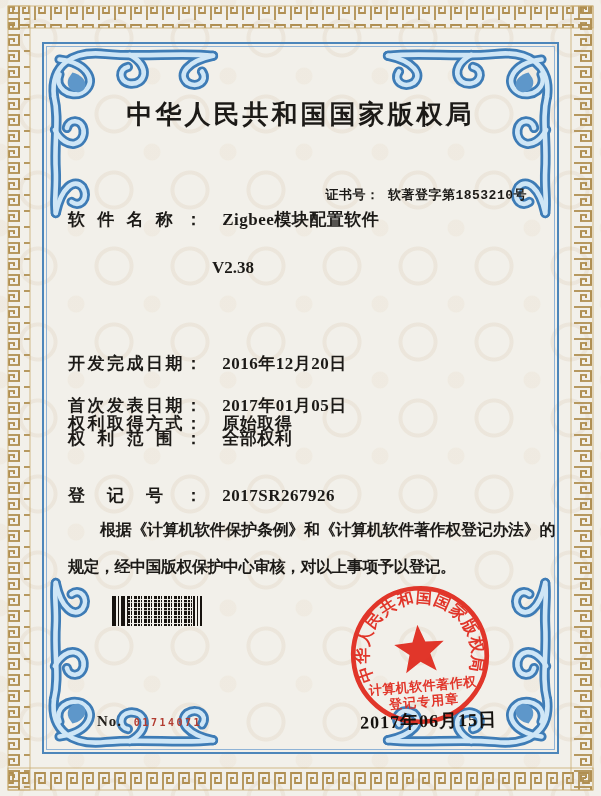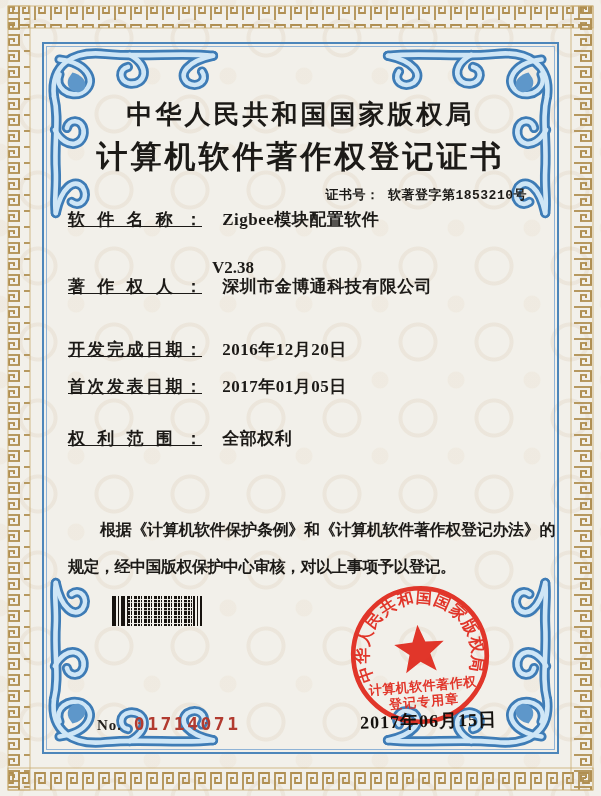--- a/index.html
+++ b/index.html
@@ -39,21 +39,21 @@
   }
   .cert-title{
     position:absolute;top:136px;left:0;right:0;text-align:center;
     font-size:31px;font-weight:bold;letter-spacing:3px;white-space:nowrap;
   }
   .certno{
     position:absolute;top:186px;right:74px;font-size:13px;font-weight:bold;
     letter-spacing:.5px;white-space:nowrap;font-family:Liberation Mono, monospace;
   }
   .field-row{position:absolute;left:68px;right:50px;font-size:17px;font-weight:bold;white-space:nowrap;}
-  .field-label{display:inline-block;width:134px;text-align:justify;text-align-last:justify;text-decoration:underline;}
+  .field-label{display:inline-block;width:134px;text-align:justify;text-align-last:justify;}
   .field-value{margin-left:16px;letter-spacing:.5px;}
   .value-line2{position:absolute;left:212px;top:234px;font-size:17px;font-weight:bold;margin-top:24px;}
 
   .statement{
     position:absolute;left:68px;right:46px;top:511px;
     font-size:16px;font-weight:bold;line-height:37px;letter-spacing:-0.5px;
     text-indent:2em;text-align:justify;
   }
 
   .barcode{position:absolute;left:112px;top:596px;width:92px;height:30px;display:flex;}
@@ -64,21 +64,21 @@
   .bc-end{width:11px;background:repeating-linear-gradient(90deg,#17130f 0 2px,#f2f0ea 2px 4px,#17130f 4px 5px,#f2f0ea 5px 7px);}
 
   .seal{position:absolute;left:347px;top:582px;width:146px;height:146px;transform:rotate(-5deg);opacity:.93;}
   .seal text{font-family:"Liberation Serif","DejaVu Serif",serif;font-weight:bold;}
   .seal-date{
     position:absolute;left:360px;top:709px;font-size:18px;font-weight:bold;color:#14110e;
     letter-spacing:1px;transform:rotate(-1.5deg);white-space:nowrap;
   }
   .serial{position:absolute;left:97px;top:713px;font-size:15px;font-weight:bold;white-space:nowrap;}
   .serial .prefix{color:#23201c;letter-spacing:1px;text-align:right;}
-  .serial .number{color:#b23b30;letter-spacing:2.5px;margin-left:8px;font-family:"DejaVu Sans Mono","Liberation Mono",monospace;font-size:18px;}
+  .serial .number{color:#b23b30;letter-spacing:2.5px;margin-left:8px;font-family:"DejaVu Sans Mono","Liberation Mono",monospace;font-size:10px;}
 </style>
 </head>
 <body>
 
 <div class="cert">
 
   <svg class="border-svg" width="601" height="796" aria-hidden="true">
     <defs>
       <pattern id="meanderH" width="16" height="22" patternUnits="userSpaceOnUse">
         <path d="M3,20 V3 H13 V13 H7 V8 H10" fill="none" stroke="#b08f52" stroke-width="1.8"></path>
@@ -127,53 +127,56 @@
   <svg class="corner bl" aria-hidden="true">
       <use href="#flourish"></use>
     </svg>
   <svg class="corner br" aria-hidden="true">
       <use href="#flourish"></use>
     </svg>
 
   <div class="content">
 
     <div class="authority">中华人民共和国国家版权局</div>
-    <div class="cert-title">计算机软件著作权登记证书</div>
     <div class="certno">
       <span>证书号：</span>
       <span>软著登字第1853210号</span>
     </div>
 
     <div class="field-row" style="top:208px;">
       <span class="field-label">软件名称：</span>
       <span class="field-value">Zigbee模块配置软件</span>
     </div>
     <div class="value-line2">V2.38</div>
 
-    <div class="field-row" style="top:275px;">
-      <span class="field-label">著作权人：</span>
-      <span class="field-value">深圳市金博通科技有限公司</span>
-    </div>
-
-    <div class="field-row" style="top:338px;">
+
+    <div class="field-row" style="top:352px;">
       <span class="field-label">开发完成日期：</span>
       <span class="field-value">2016年12月20日</span>
     </div>
 
-    <div class="field-row" style="top:375px;">
+    <div class="field-row" style="top:394px;">
       <span class="field-label">首次发表日期：</span>
       <span class="field-value">2017年01月05日</span>
     </div>
 
+    <div class="field-row" style="top:412px;">
+      <span class="field-label">权利取得方式：</span>
+      <span class="field-value">原始取得</span>
+    </div>
 
     <div class="field-row" style="top:427px;">
       <span class="field-label">权利范围：</span>
       <span class="field-value">全部权利</span>
     </div>
 
+    <div class="field-row" style="top:484px;">
+      <span class="field-label">登记号：</span>
+      <span class="field-value">2017SR267926</span>
+    </div>
 
     <div class="statement">根据《计算机软件保护条例》和《计算机软件著作权登记办法》的规定，经中国版权保护中心审核，对以上事项予以登记。</div>
 
     <div class="barcode" aria-hidden="true">
       <div class="bc-start"></div>
       <div class="bc-mid"></div>
       <div class="bc-end"></div>
     </div>
 
     <svg class="seal" viewBox="0 0 140 140">

